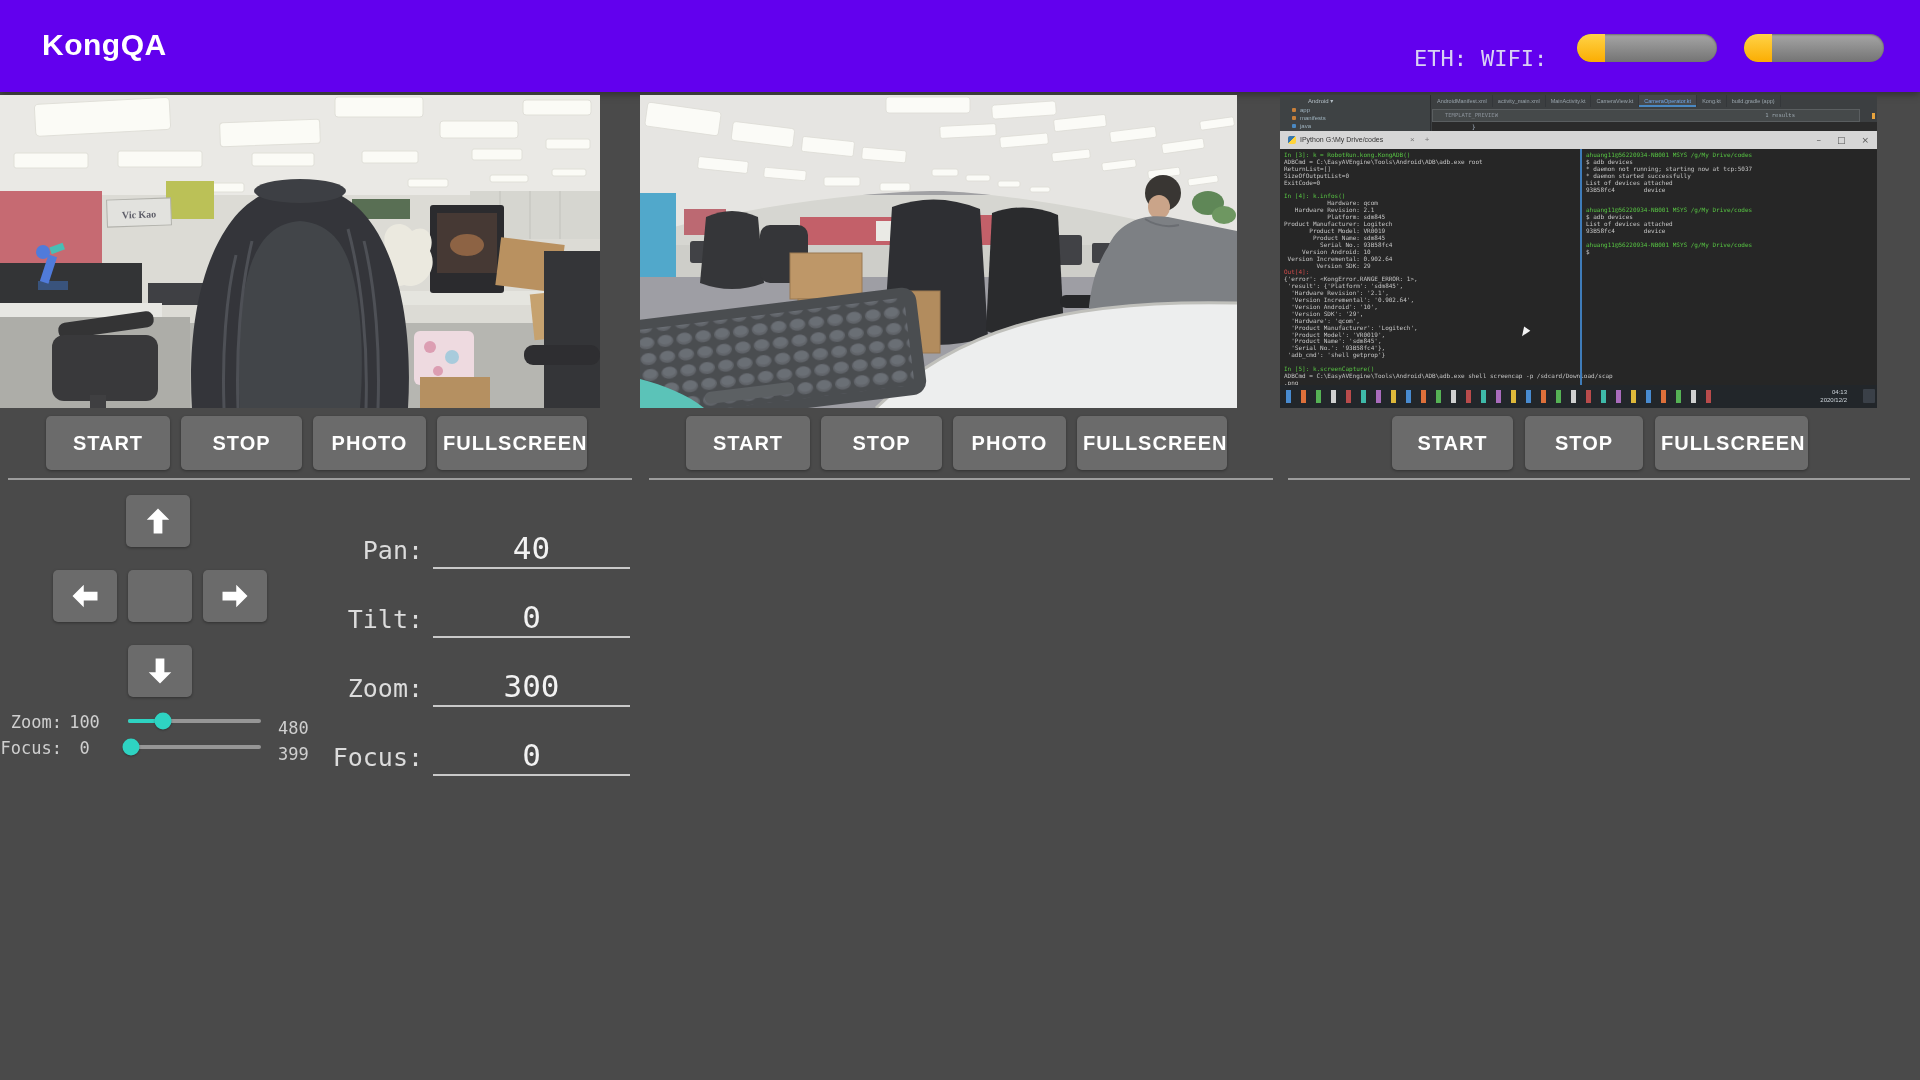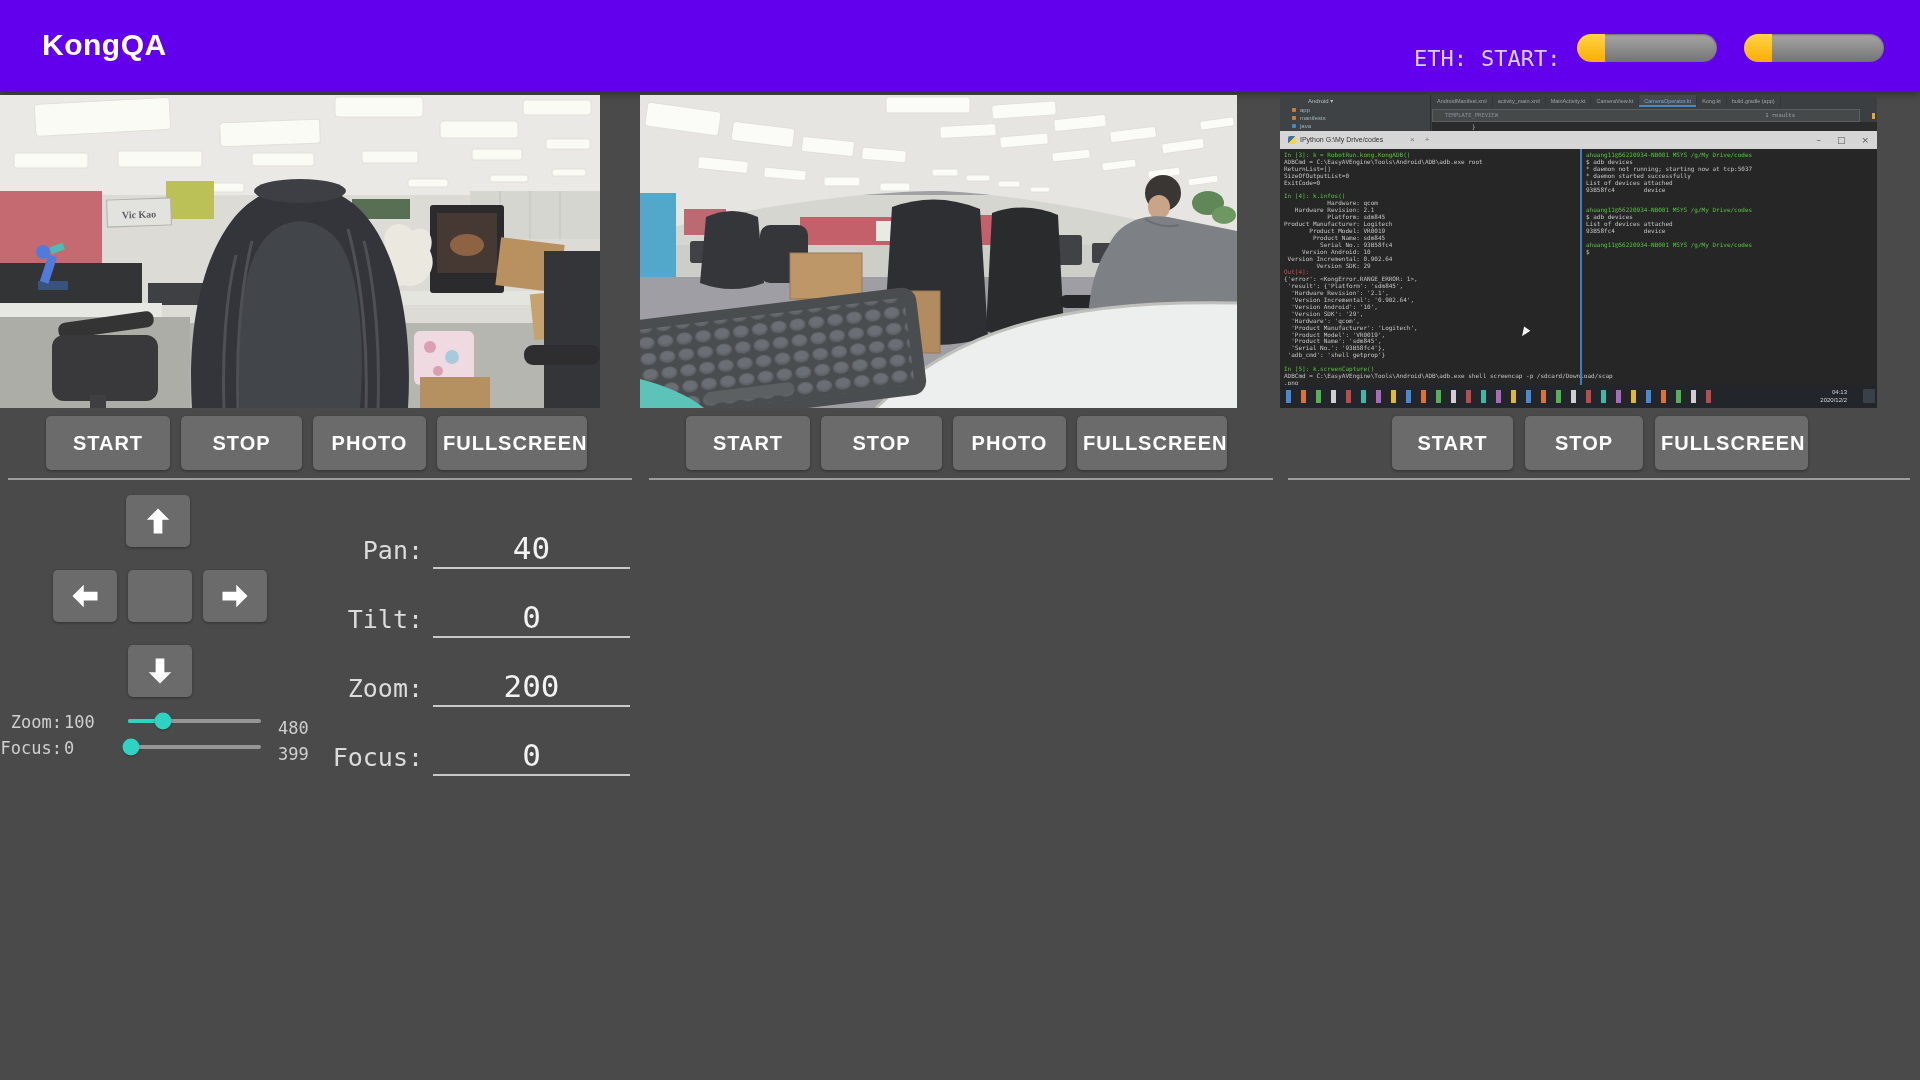--- a/index.html
+++ b/index.html
@@ -43,21 +43,21 @@
   .fr0{top:496px;} .fr1{top:565px;} .fr2{top:634px;} .fr3{top:703px;}
   .flabel{position:absolute;left:280px;width:143px;top:8px;text-align:right;
           font:25px "DejaVu Sans Mono",monospace;color:#dcdcdc;}
   .finput{position:absolute;left:433px;top:0;width:197px;height:39px;border-bottom:2px solid #c9c9c9;
           text-align:center;font:31px "DejaVu Sans Mono",monospace;color:#f2f2f2;line-height:40px;cursor:text;}
 
   
   .srow{position:absolute;left:0;width:330px;height:20px;}
   .sr0{top:711px;} .sr1{top:737px;}
   .slabel{position:absolute;left:0;width:62px;top:1px;text-align:right;font:17px "DejaVu Sans Mono",monospace;color:#cfcfcf;}
-  .smin{position:absolute;left:64px;width:41px;top:1px;text-align:left;font:17px "DejaVu Sans Mono",monospace;color:#cfcfcf;}
+  .smin{position:absolute;left:64px;width:41px;top:1px;text-align:center;font:17px "DejaVu Sans Mono",monospace;color:#cfcfcf;}
   .smax{position:absolute;left:278px;width:50px;top:1px;font:17px "DejaVu Sans Mono",monospace;color:#cfcfcf;margin-top:6px;}
   .strack{position:absolute;left:128px;top:8px;width:133px;height:4px;border-radius:2px;background:#969696;cursor:pointer;}
   .sfill{position:absolute;left:0;top:0;height:4px;border-radius:2px;background:#2ed3c2;}
   .sthumb{position:absolute;top:50%;width:17px;height:17px;border-radius:50%;background:#2ed3c2;
           transform:translate(-50%,-50%);cursor:grab;box-shadow:0 1px 2px rgba(0,0,0,.3);}
 
   
   .scr{position:absolute;left:0;top:0;width:597px;height:313px;background:#2f3133;}
   .ide{position:absolute;left:0;top:0;width:597px;height:36px;background:#3c3f41;}
   .ide-corner{position:absolute;left:2px;top:2px;width:22px;height:8px;
@@ -102,21 +102,21 @@
   .tb-edge{position:absolute;right:2px;top:4px;width:12px;height:14px;background:#3a4048;border-radius:1px;}
 </style>
 </head>
 <body>
 
 <div class="stage">
 
   <div class="appbar">
     <div class="app-title">KongQA</div>
     <span class="netlbl eth-lbl">ETH:</span>
-    <span class="netlbl wifi-lbl">START:</span>
+    <span class="netlbl wifi-lbl">WIFI:</span>
     <div class="pbar pbar1">
       <div class="pfill" style="width: 20%;"></div>
     </div>
     <div class="pbar pbar2">
       <div class="pfill" style="width: 20%;"></div>
     </div>
   </div>
 
   <div class="cam cam1">
     <svg width="600" height="313" viewBox="0 0 600 313">
@@ -443,21 +443,21 @@
     <div class="frow fr0">
       <span class="flabel">Pan:</span>
       <div class="finput">40</div>
     </div>
     <div class="frow fr1">
       <span class="flabel">Tilt:</span>
       <div class="finput">0</div>
     </div>
     <div class="frow fr2">
       <span class="flabel">Zoom:</span>
-      <div class="finput">200</div>
+      <div class="finput">300</div>
     </div>
     <div class="frow fr3">
       <span class="flabel">Focus:</span>
       <div class="finput">0</div>
     </div>
 
     <div class="srow sr0">
       <span class="slabel">Zoom:</span>
       <span class="smin">100</span>
       <div class="strack">

